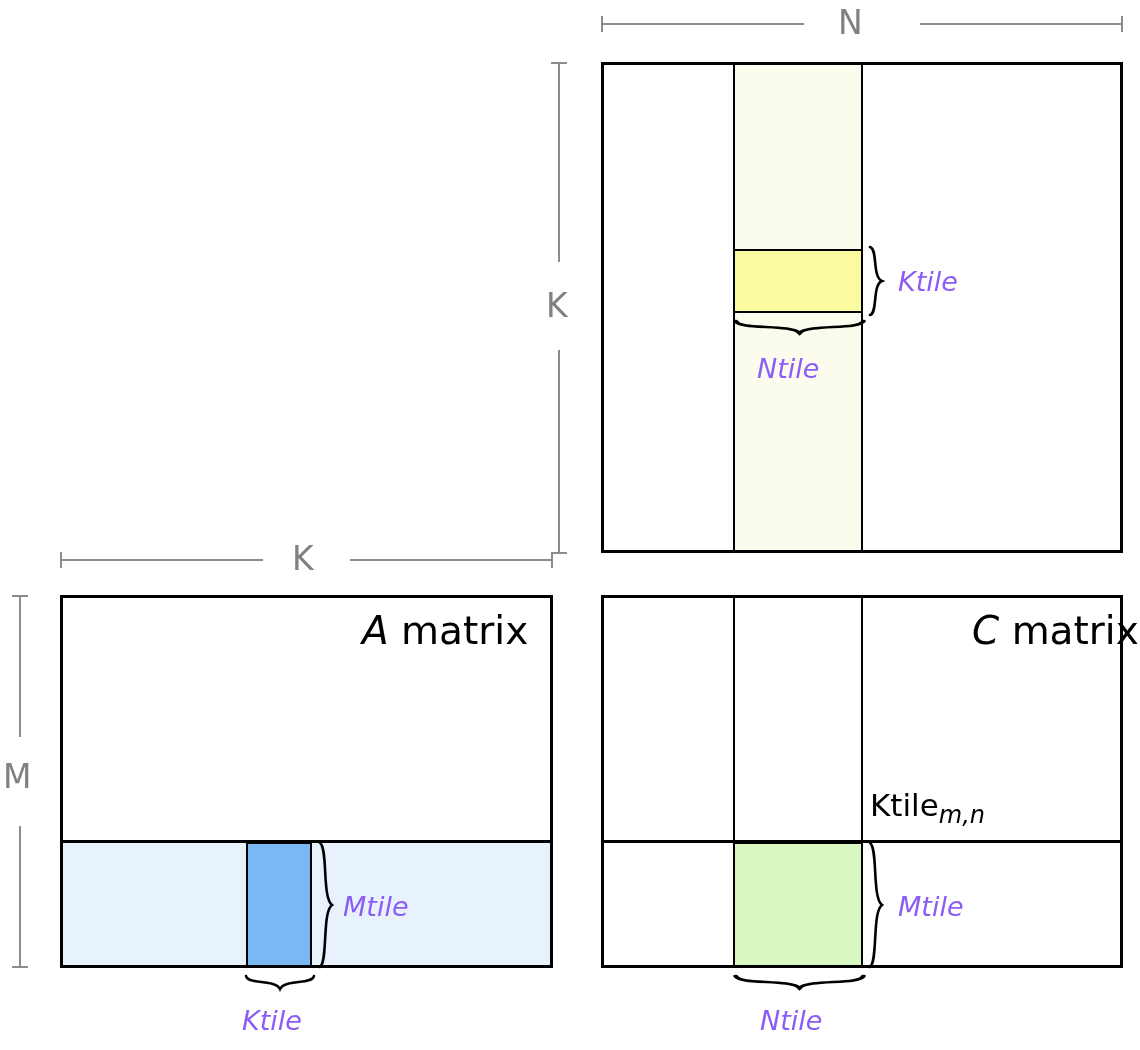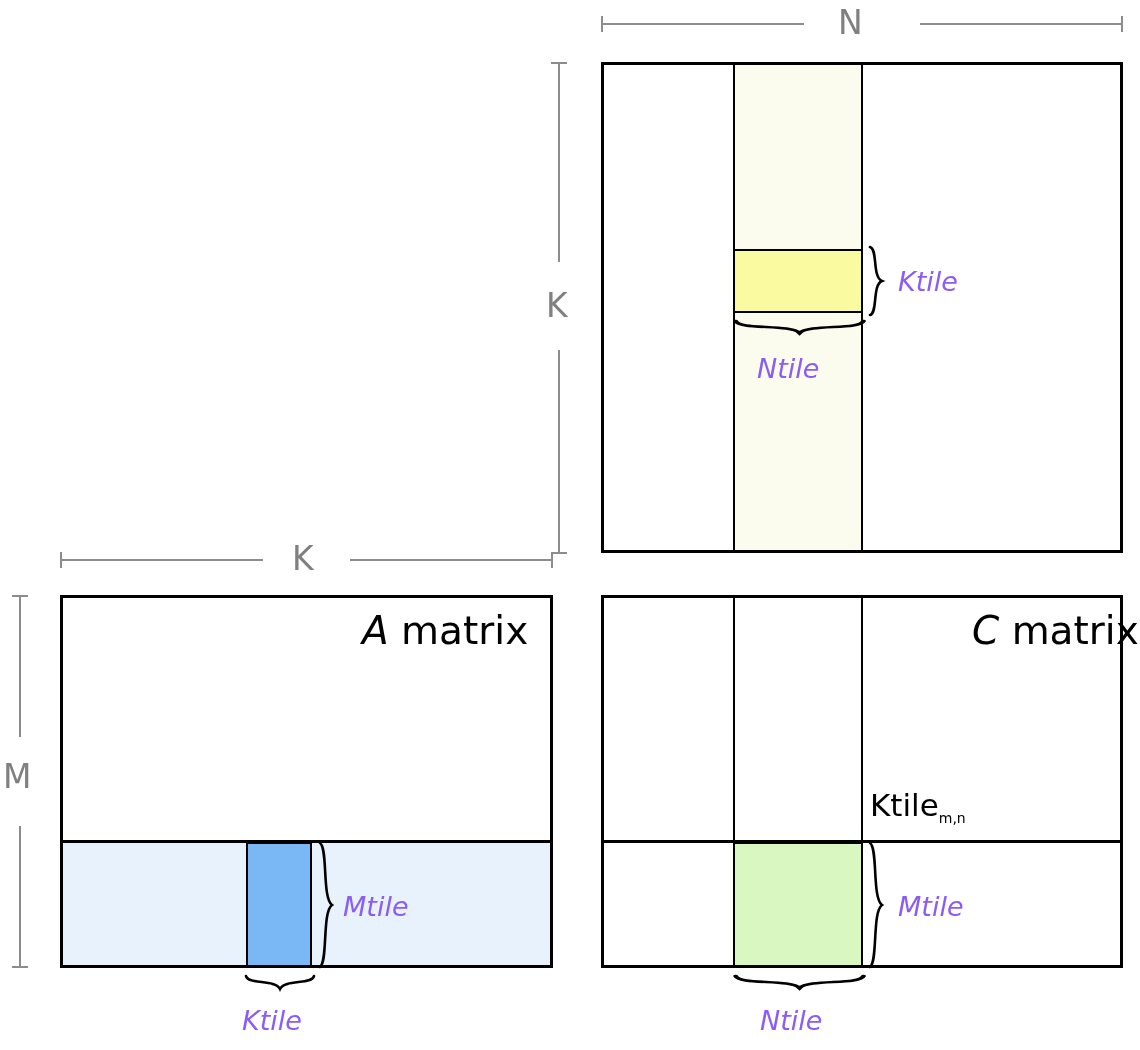--- a/index.html
+++ b/index.html
@@ -61,21 +61,22 @@
     line-height: 1;
   }
   .block-label {
     position: absolute;
     font-size: 31px;
     color: #000000;
     white-space: nowrap;
     line-height: 1;
   }
   .block-label sub {
-    font-size: 14px;
+    font-size: 24px;
+    font-style: italic;
   }
   .dim-label {
     position: absolute;
     font-size: 33px;
     color: #808080;
     white-space: nowrap;
     line-height: 1;
   }
   .dim-bar-h {
     position: absolute;

